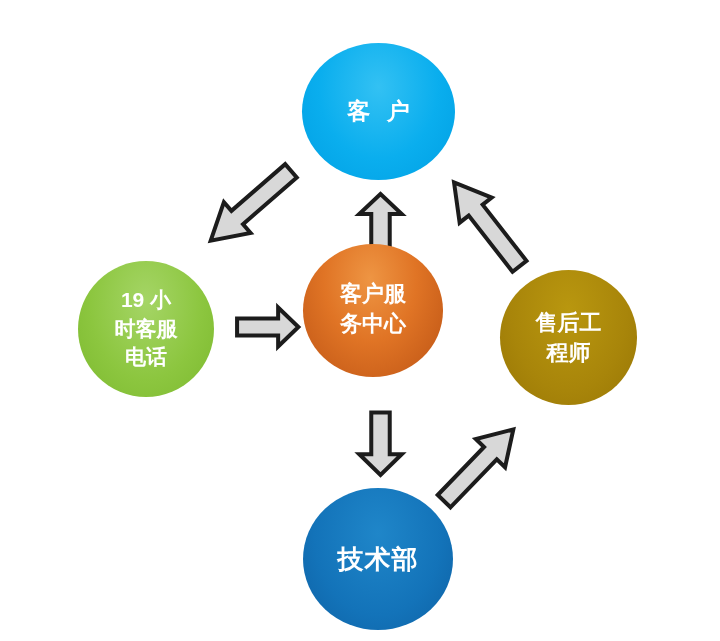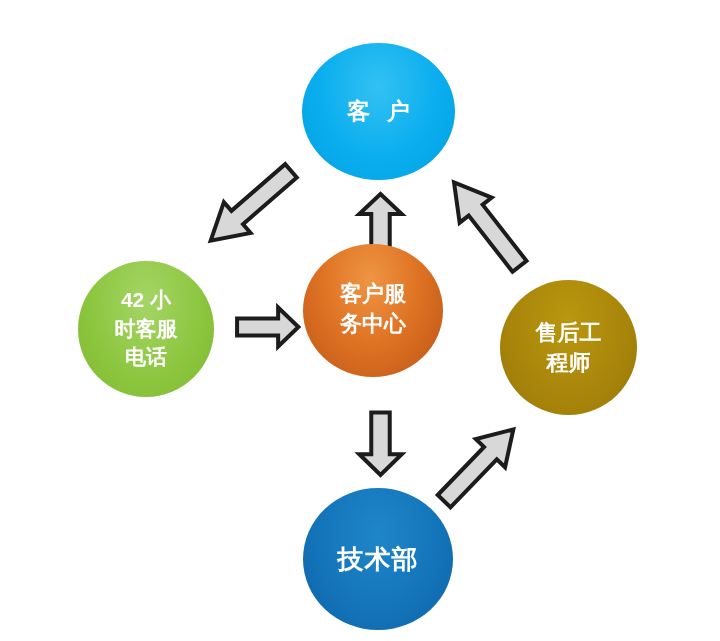--- a/index.html
+++ b/index.html
@@ -38,21 +38,21 @@
     font-size: 21px; line-height: 1.38;
   }
 
   .node-service-center {
     left: 303px; top: 244px; width: 140px; height: 133px;
     background: radial-gradient(ellipse at 48% 26%, #ee9543 0%, #e07425 45%, #bc5314 100%);
     font-size: 22px; line-height: 1.36; font-family: Liberation Mono, monospace;
   }
 
   .node-engineer {
-    left: 500px; top: 280px; width: 137px; height: 135px;
+    left: 500px; top: 270px; width: 137px; height: 135px;
     background: radial-gradient(ellipse at 50% 30%, #b9970f 0%, #a8850a 60%, #987605 100%);
     font-size: 22px; line-height: 1.36;
   }
 
   .node-tech {
     left: 303px; top: 488px; width: 150px; height: 142px;
     background: radial-gradient(ellipse at 50% 32%, #1f86c9 0%, #1373b9 60%, #0e61a4 100%);
     font-size: 26px; letter-spacing: 1px;
   }
 
@@ -112,21 +112,21 @@
     <svg viewBox="0 0 120 52" preserveAspectRatio="none">
       <polygon points="2,16 79,16 79,3 117,26 79,49 79,36 2,36" fill="#d8d8d8"></polygon>
     </svg>
   </div>
 
   <div class="node node-customer">
     <span class="node-label">客 户</span>
   </div>
 
   <div class="node node-hotline">
-    <span class="node-label">42 小
+    <span class="node-label">19 小
 时客服
 电话</span>
   </div>
 
   <div class="node node-service-center">
     <span class="node-label">客户服
 务中心</span>
   </div>
 
   <div class="node node-engineer">

